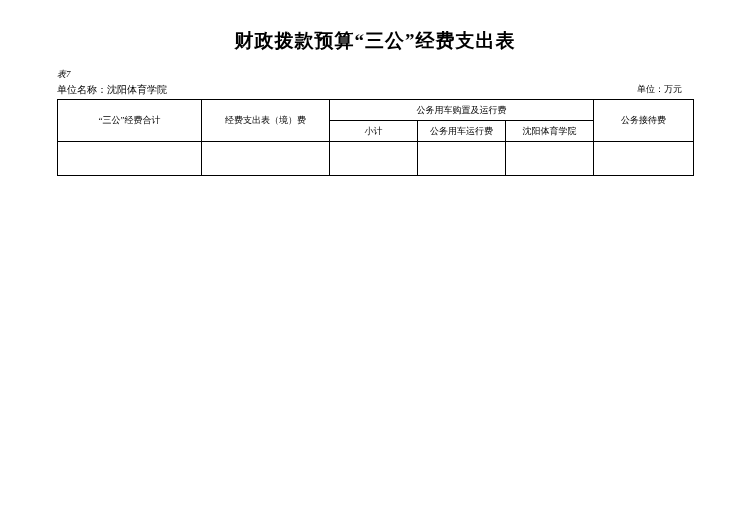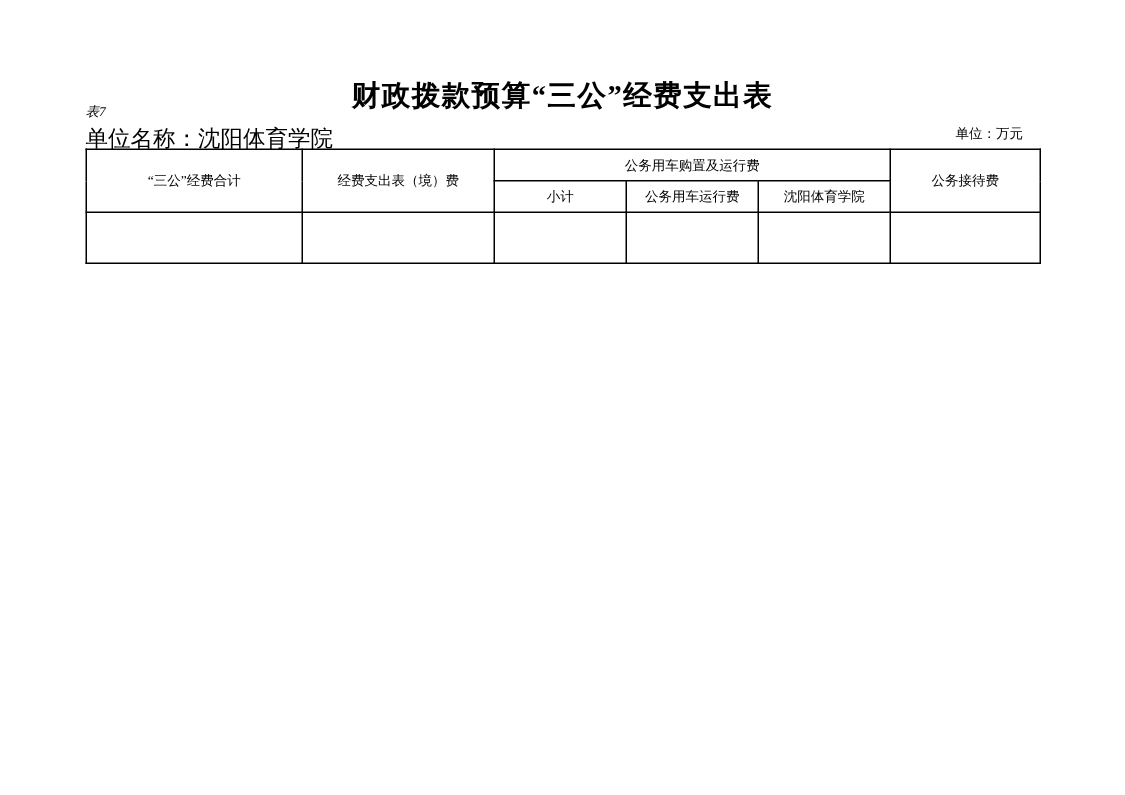--- a/index.html
+++ b/index.html
@@ -23,34 +23,33 @@
   .doc-title {
     position: absolute;
     top: 28px;
     left: 0;
     width: 750px;
     text-align: center;
     font-size: 19px;
     font-weight: bold;
     letter-spacing: 1px;
     font-family: "Liberation Serif", "DejaVu Serif", serif;
-    margin-top: 23px;
   }
   .table-no {
     position: absolute;
     top: 68px;
     left: 57px;
     font-size: 9px;
     font-style: italic;
   }
   .unit-name {
     position: absolute;
     top: 83px;
     left: 57px;
-    font-size: 15px;
+    font-size: 10px;
     white-space: nowrap;
   }
   .unit-measure {
     position: absolute;
     top: 83px;
     right: 68px;
     font-size: 9px;
     white-space: nowrap;
   }
   table.budget {

